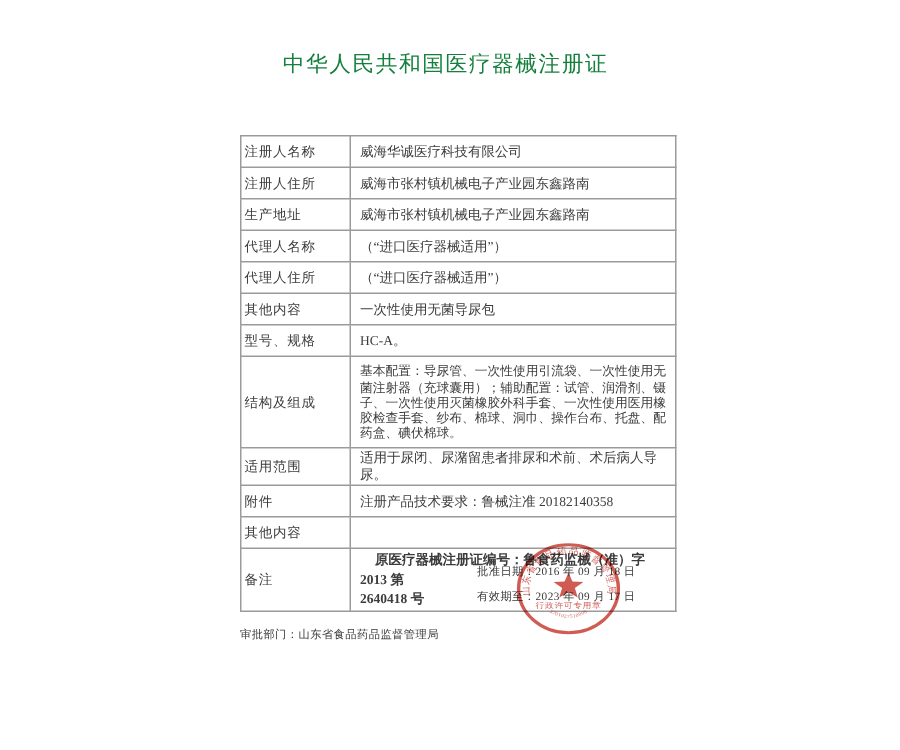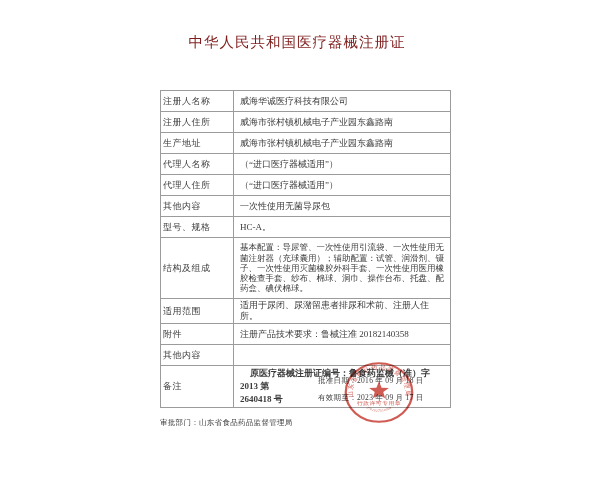--- a/index.html
+++ b/index.html
@@ -8,21 +8,21 @@
     background:#fefefe;
     font-family:"Liberation Serif","DejaVu Serif",serif;
     color:#3f3f3f;
     position:relative;
     overflow:hidden;
   }
   .page{position:absolute;inset:0;background:#fff;}
   .title{
     position:absolute;top:33px;left:0;width:594px;
     text-align:center;font-size:14.5px;letter-spacing:1px;
-    color:#7f1d1d;font-weight:500;
+    color:#15803d;font-weight:500;
   }
   .certline{
     position:absolute;top:70px;left:161px;
     font-size:10px;letter-spacing:0.3px;color:#3a3a3a;
   }
   table.cert{
     position:absolute;left:160px;top:90px;
     width:274px;table-layout:fixed;
     border-collapse:collapse;
     background:#fff;
@@ -98,21 +98,21 @@
       <tr>
         <td class="lbl">型号、规格</td>
         <td class="val">HC-A。</td>
       </tr>
       <tr class="row-structure">
         <td class="lbl">结构及组成</td>
         <td class="val">基本配置：导尿管、一次性使用引流袋、一次性使用无菌注射器（充球囊用）；辅助配置：试管、润滑剂、镊子、一次性使用灭菌橡胶外科手套、一次性使用医用橡胶检查手套、纱布、棉球、洞巾、操作台布、托盘、配药盒、碘伏棉球。</td>
       </tr>
       <tr>
         <td class="lbl">适用范围</td>
-        <td class="val">适用于尿闭、尿潴留患者排尿和术前、注册人住所。</td>
+        <td class="val">适用于尿闭、尿潴留患者排尿和术前、术后病人导尿。</td>
       </tr>
       <tr>
         <td class="lbl">附件</td>
         <td class="val">注册产品技术要求：鲁械注准 20182140358</td>
       </tr>
       <tr>
         <td class="lbl">其他内容</td>
         <td class="val"></td>
       </tr>
       <tr class="row-remark">

